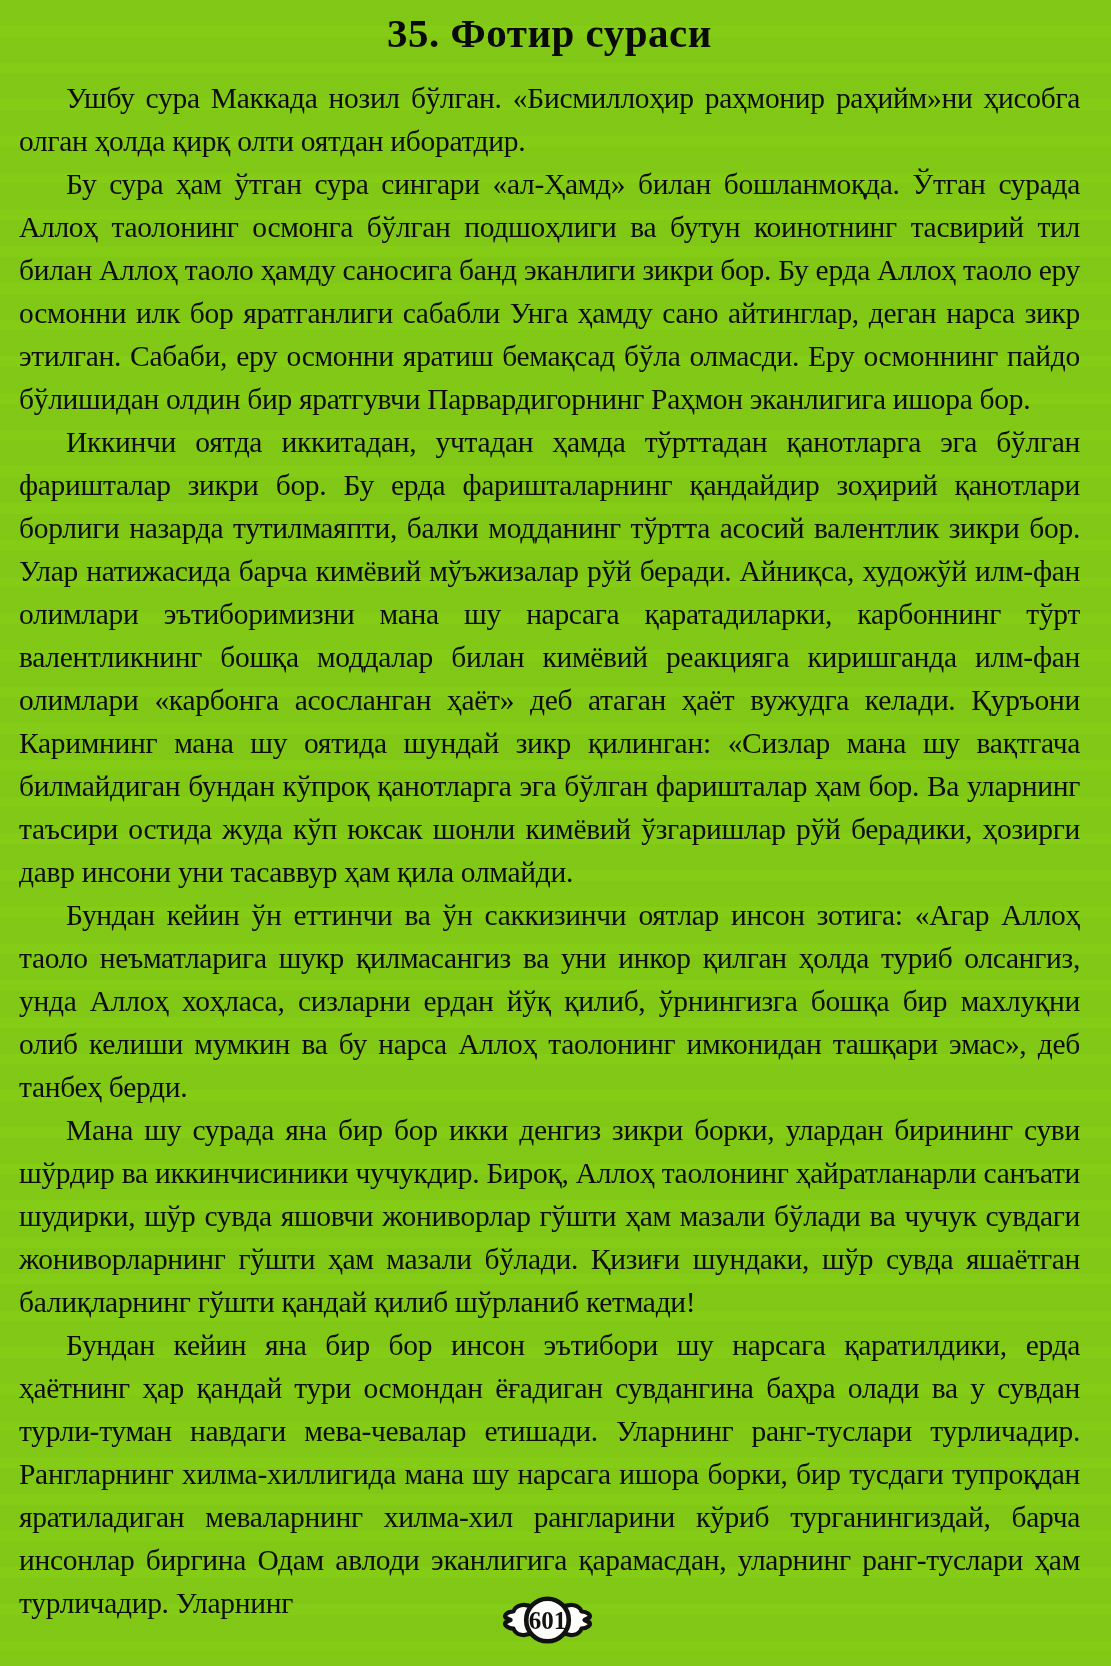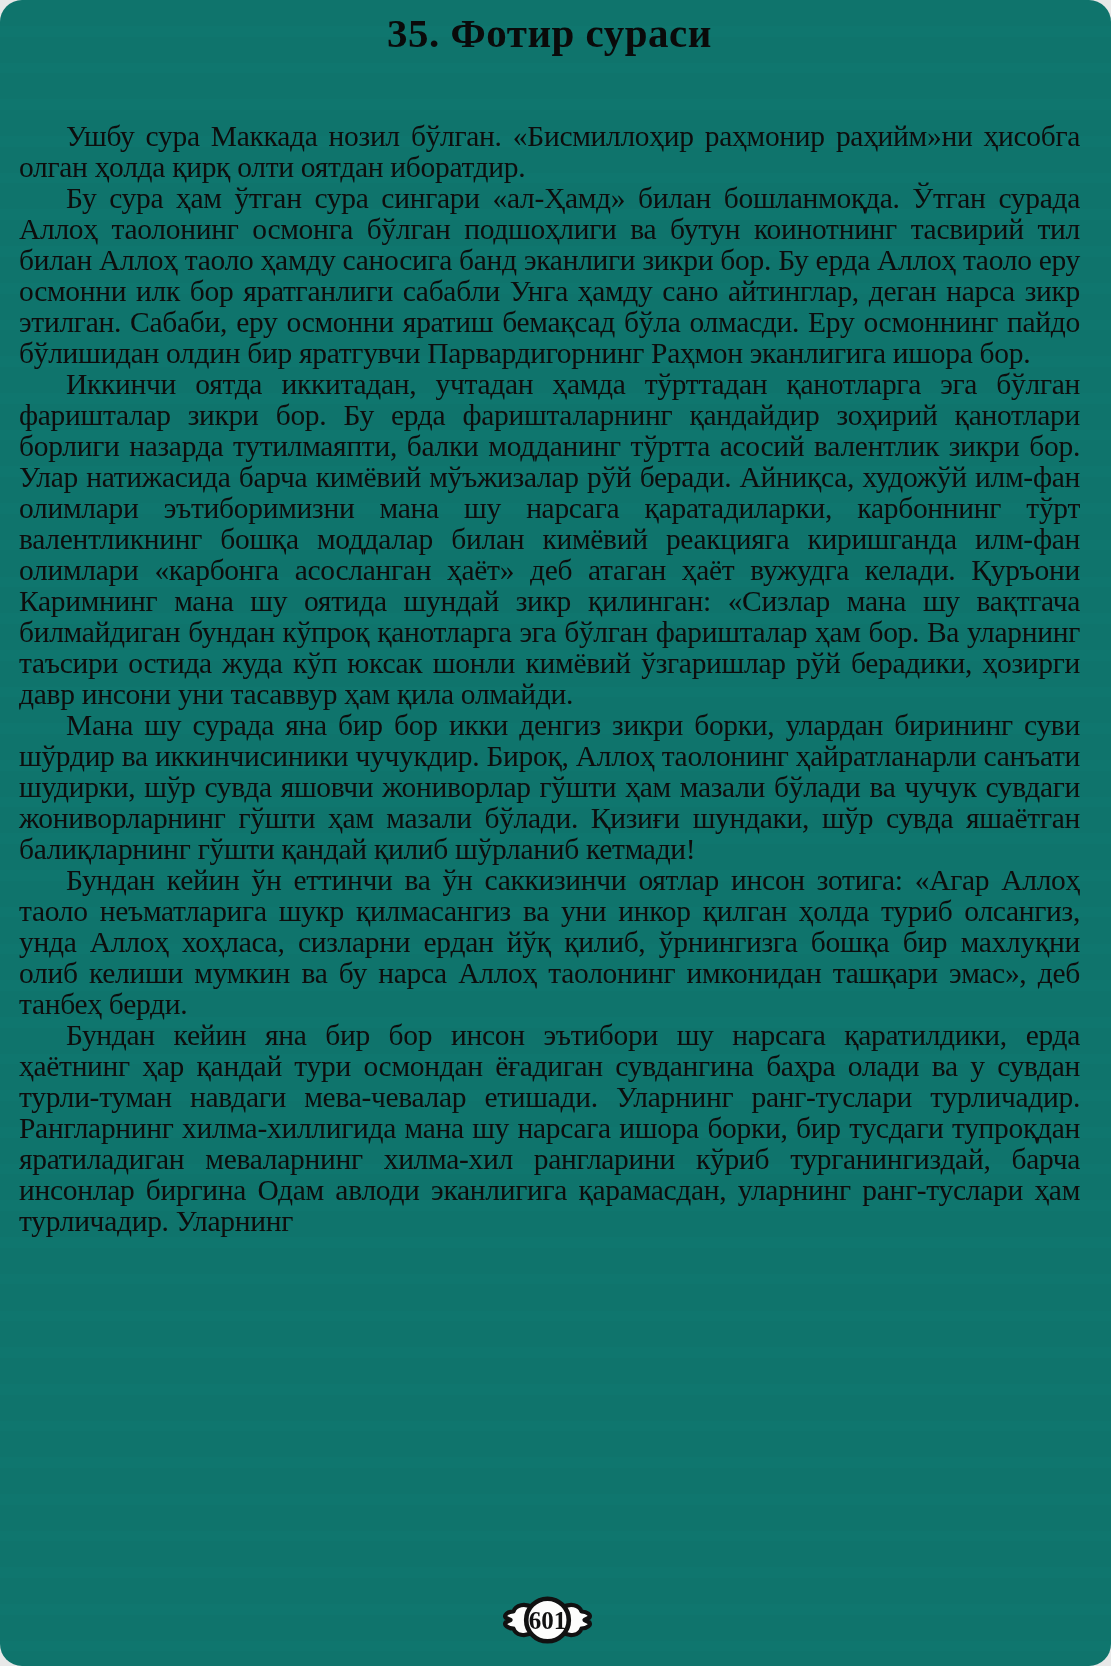--- a/index.html
+++ b/index.html
@@ -5,25 +5,24 @@
   html, body {
     margin: 0;
     padding: 0;
     background: #e8e8e8;
   }
   .page {
     position: relative;
     width: 1111px;
     height: 1666px;
     margin: 0 auto;
-    background: #0f766e;
+    background: #84cc16;
     overflow: hidden;
     font-family: "Liberation Serif", serif;
     color: #0d0d0d;
-    border-radius: 22px;
   }
   
   .page::before {
     content: "";
     position: absolute;
     inset: 0;
     background: repeating-linear-gradient(
       180deg,
       rgba(0,0,0,0.018) 0px,
       rgba(0,0,0,0.018) 26px,
@@ -41,23 +40,23 @@
   h1.doc-title {
     margin: 9px 0 0 0;
     text-align: center;
     font-size: 41px;
     line-height: 48px;
     font-weight: bold;
     letter-spacing: 0.5px;
     color: #0a0a0a;
   }
   .text-column {
-    margin-top: 64px;
+    margin-top: 20px;
     font-size: 29.5px;
-    line-height: 31px;
+    line-height: 43px;
     text-align: justify;
     letter-spacing: -0.3px;
   }
   .text-column p.par {
     margin: 0;
     padding: 0;
     text-indent: 47px;
   }
   .it {
   }
@@ -85,23 +84,23 @@
     <h1 class="doc-title">35. Фотир сураси</h1>
 
     <div class="text-column">
 
       <p class="par"><span>Ушбу сура Маккада нозил бўлган. «Бисмиллоҳир раҳмонир раҳийм»ни ҳисобга олган ҳолда қирқ олти оятдан иборатдир.</span></p>
 
       <p class="par"><span>Бу сура ҳам ўтган сура сингари </span><span class="it">«ал-Ҳамд»</span><span> билан бошланмоқда. Ўтган сурада Аллоҳ таолонинг осмонга бўлган подшоҳлиги ва бутун коинотнинг тасвирий тил билан Аллоҳ таоло ҳамду саносига банд эканлиги зикри бор. Бу ерда Аллоҳ таоло еру осмонни илк бор яратганлиги сабабли Унга ҳамду сано айтинглар, деган нарса зикр этилган. Сабаби, еру осмонни яратиш бемақсад бўла олмасди. Еру осмоннинг пайдо бўлишидан олдин бир яратгувчи Парвардигорнинг Раҳмон эканлигига ишора бор.</span></p>
 
       <p class="par"><span>Иккинчи оятда иккитадан, учтадан ҳамда тўрттадан қанотларга эга бўлган фаришталар зикри бор. Бу ерда фаришталарнинг қандайдир зоҳирий қанотлари борлиги назарда тутилмаяпти, балки модданинг тўртта асосий валентлик зикри бор. Улар натижасида барча кимёвий мўъжизалар рўй беради. Айниқса, художўй илм-фан олимлари эътиборимизни мана шу нарсага қаратадиларки, карбоннинг тўрт валентликнинг бошқа моддалар билан кимёвий реакцияга киришганда илм-фан олимлари </span><span class="it">«карбонга асосланган ҳаёт»</span><span> деб атаган ҳаёт вужудга келади. Қуръони Каримнинг мана шу оятида шундай зикр қилинган: «Сизлар мана шу вақтгача билмайдиган бундан кўпроқ қанотларга эга бўлган фаришталар ҳам бор. Ва уларнинг таъсири остида жуда кўп  юксак шонли кимёвий ўзгаришлар рўй берадики, ҳозирги давр инсони уни тасаввур ҳам қила олмайди.</span></p>
 
+      <p class="par"><span>Бундан кейин ўн еттинчи ва ўн саккизинчи оятлар инсон зотига: «Агар Аллоҳ таоло неъматларига шукр қилмасангиз ва уни инкор қилган ҳолда туриб олсангиз, унда Аллоҳ хоҳласа, сизларни ердан йўқ қилиб, ўрнингизга бошқа бир махлуқни олиб келиши мумкин ва бу нарса Аллоҳ таолонинг имконидан ташқари эмас», деб танбеҳ берди.</span></p>
+
       <p class="par"><span>Мана шу сурада яна бир бор икки денгиз зикри борки, улардан бирининг суви шўрдир ва иккинчисиники чучукдир. Бироқ, Аллоҳ таолонинг ҳайратланарли санъати шудирки, шўр сувда яшовчи жониворлар гўшти ҳам мазали бўлади ва чучук сувдаги жониворларнинг гўшти ҳам мазали бўлади. Қизиғи шундаки, шўр сувда яшаётган балиқларнинг гўшти қандай қилиб шўрланиб кетмади!</span></p>
-
-      <p class="par"><span>Бундан кейин ўн еттинчи ва ўн саккизинчи оятлар инсон зотига: «Агар Аллоҳ таоло неъматларига шукр қилмасангиз ва уни инкор қилган ҳолда туриб олсангиз, унда Аллоҳ хоҳласа, сизларни ердан йўқ қилиб, ўрнингизга бошқа бир махлуқни олиб келиши мумкин ва бу нарса Аллоҳ таолонинг имконидан ташқари эмас», деб танбеҳ берди.</span></p>
 
       <p class="par"><span>Бундан кейин яна бир бор инсон эътибори шу нарсага қаратилдики, ерда ҳаётнинг ҳар қандай тури осмондан ёғадиган сувдангина баҳра олади ва у сувдан турли-туман навдаги мева-чевалар етишади. Уларнинг ранг-туслари турличадир. Рангларнинг хилма-хиллигида мана шу нарсага ишора борки, бир тусдаги тупроқдан яратиладиган меваларнинг хилма-хил рангларини кўриб турганингиздай, барча инсонлар биргина Одам авлоди эканлигига қарамасдан,  уларнинг ранг-туслари ҳам турличадир. Уларнинг</span></p>
 
     </div>
   </div>
 
   <div class="page-number-wrap">
     <svg width="93" height="52" viewBox="0 0 93 52">
 
       <path d="M32 14

